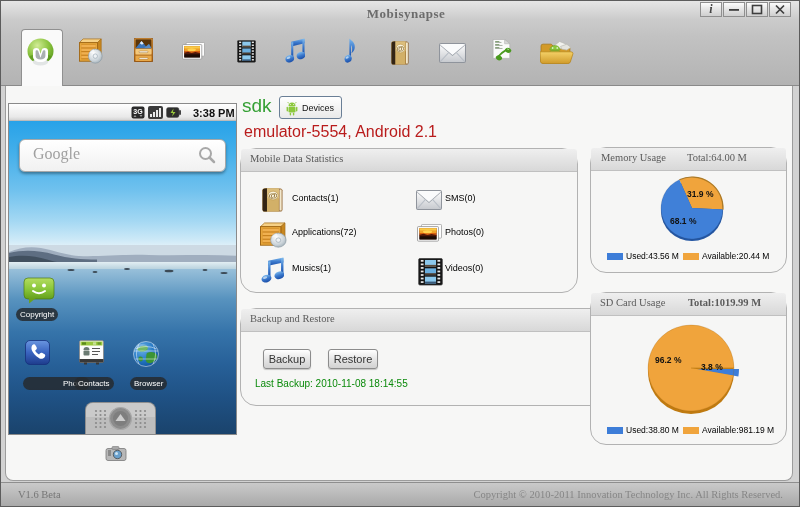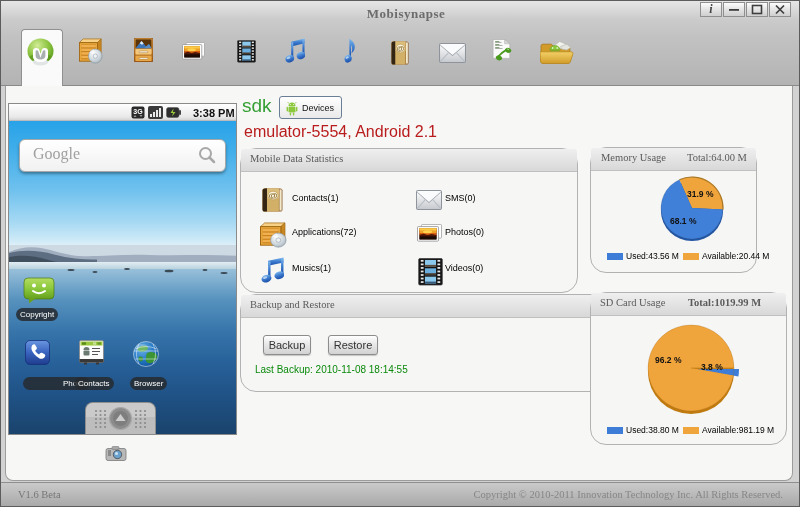--- a/index.html
+++ b/index.html
@@ -469,29 +469,29 @@
       <div class="sitem" style="left:204px;top:78px;">Photos(0)</div>
       <svg class="abs" style="left:20px;top:108px;" width="23" height="26" preserveAspectRatio="none">
           <use href="#i-note2"></use>
         </svg>
       <div class="sitem" style="left:51px;top:114px;">Musics(1)</div>
       <svg class="abs" style="left:177px;top:109px;" width="25" height="28" preserveAspectRatio="none">
           <use href="#i-film"></use>
         </svg>
       <div class="sitem" style="left:204px;top:114px;">Videos(0)</div>
     </div>
-    <div class="gbox" style="left:239px;top:208px;width:404px;height:98px;text-decoration:underline;">
+    <div class="gbox" style="left:239px;top:222px;width:404px;height:98px;text-decoration:underline;">
       <div class="ghdr">
           <span style="left:9px;">Backup and Restore</span>
         </div>
       <div class="btn" style="left:22px;top:40px;width:48px;height:20px;line-height:18px;">Backup</div>
       <div class="btn" style="left:87px;top:40px;width:50px;height:20px;line-height:18px;">Restore</div>
       <div class="abs" style="left:14px;top:69px;font-size:10px;color:#0b8a0b;">Last Backup: 2010-11-08 18:14:55</div>
     </div>
-    <div class="gbox" style="left:589px;top:61px;width:167px;height:126px;">
+    <div class="gbox" style="left:589px;top:61px;width:197px;height:126px;">
       <div class="ghdr">
           <span style="left:10px;">Memory Usage</span>
           <span style="left:96px;">Total:64.00 M</span>
         </div>
       <svg width="195" height="100" style="position:absolute;left:0;top:22px;" viewBox="0 0 195 100">
         <ellipse cx="101" cy="41" rx="31" ry="30" fill="#2456a2"></ellipse>
         <path d="M101 38 L88.4 9.7 A31 31 0 0 1 131.96 39.6 Z" fill="#f0a43c"></path>
         <path d="M101 38 L131.96 39.6 A31 31 0 1 1 88.4 9.7 Z" fill="#4080d8"></path>
         <path d="M88.4 9.7 A31 31 0 0 1 131.96 39.6" fill="none" stroke="#c8871c" stroke-width="1.2"></path>
         <circle cx="101" cy="38" r="31" fill="none" stroke="rgba(30,60,110,0.25)" stroke-width="0.8"></circle>

